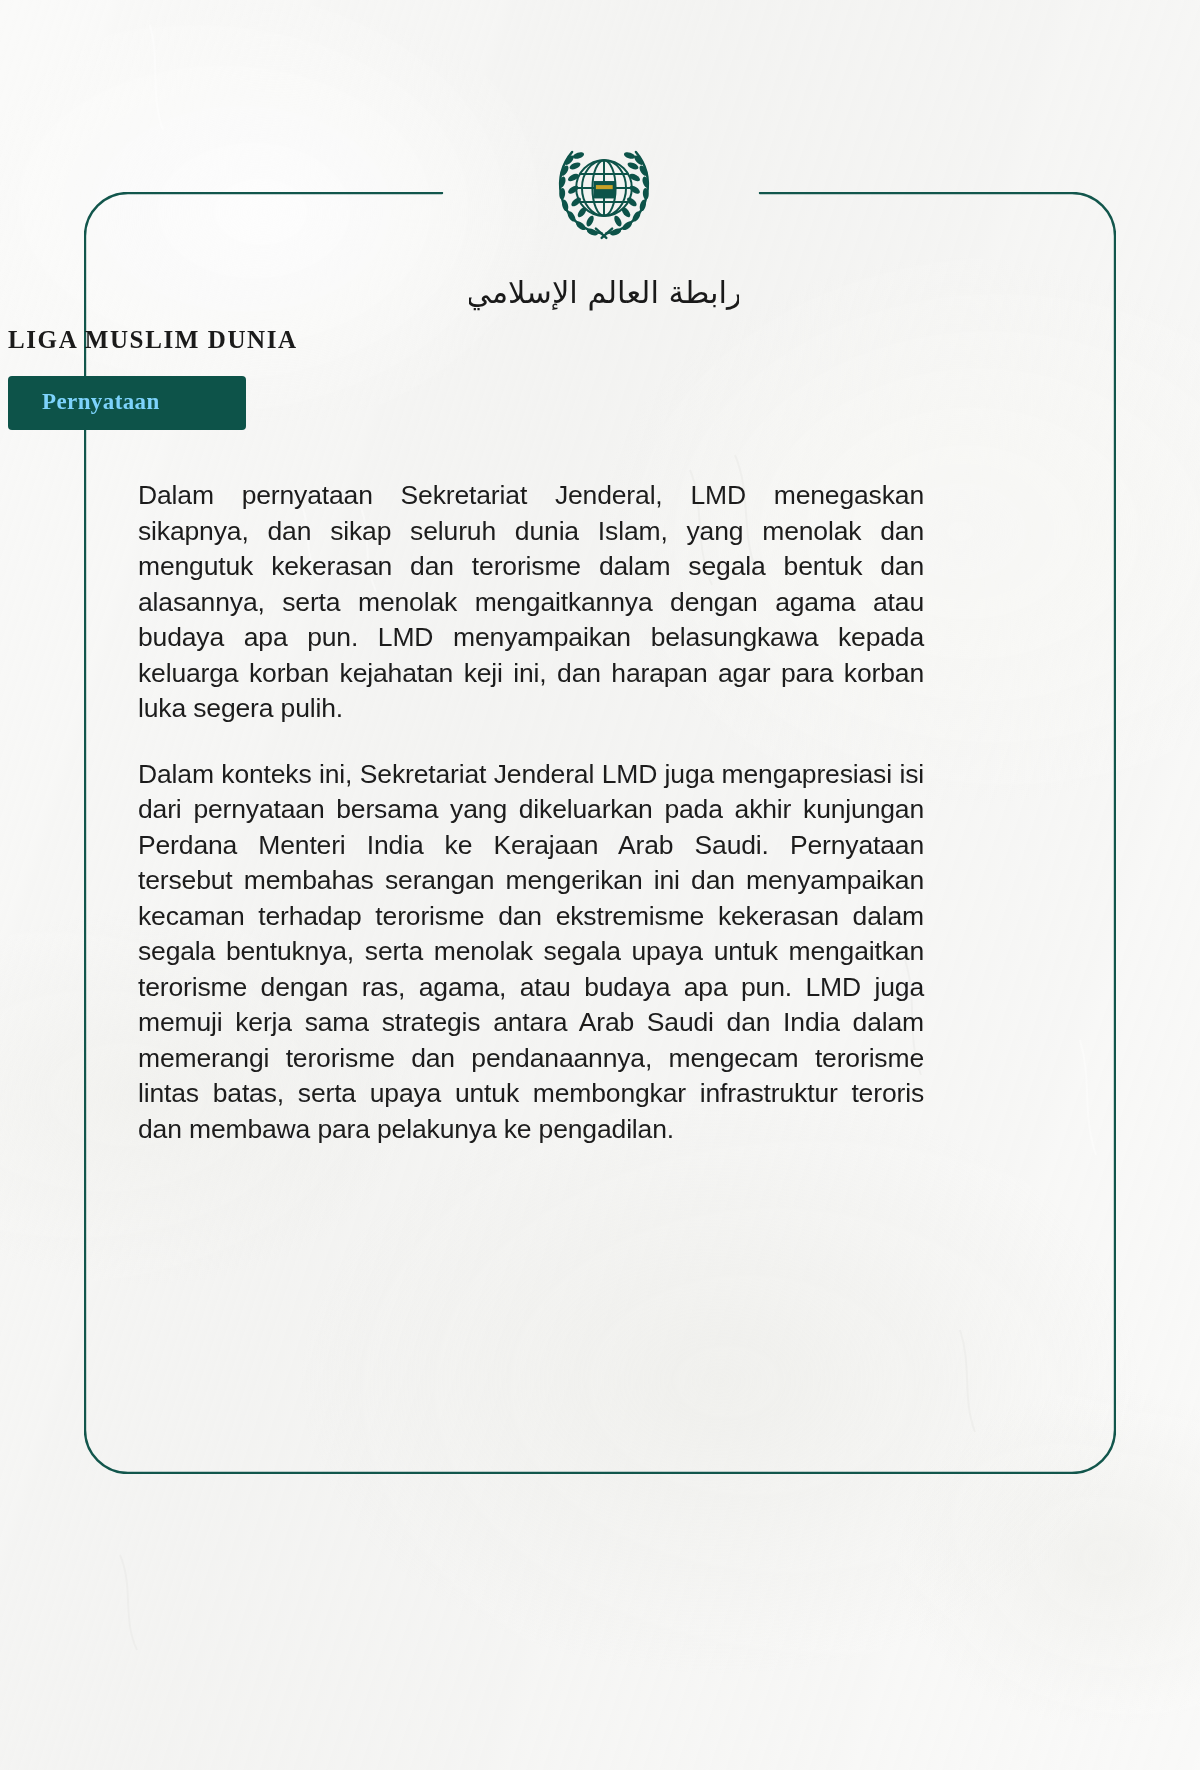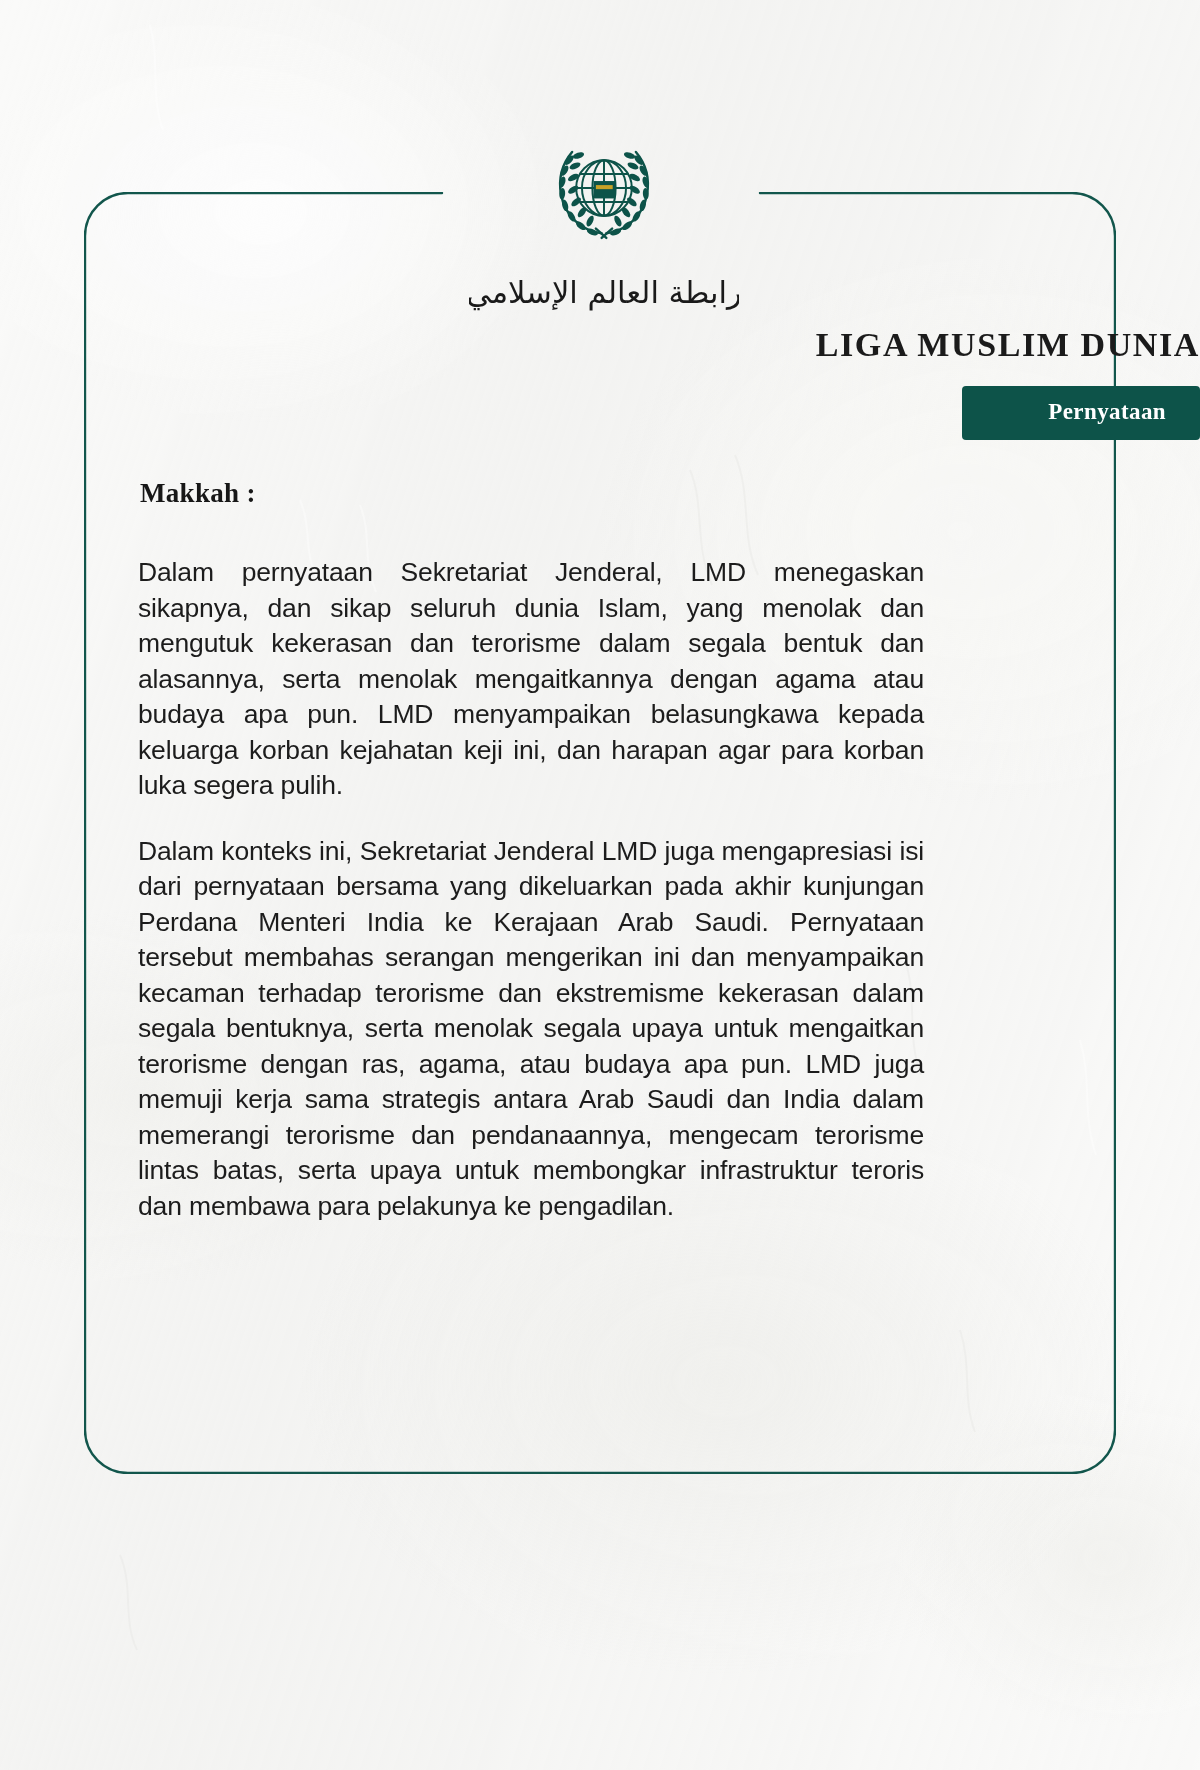--- a/index.html
+++ b/index.html
@@ -56,49 +56,49 @@
     inset: 0;
     z-index: 2;
   }
 
   
   .header {
     position: absolute;
     left: 8px;
     right: 0;
     top: 130px;
-    text-align: right;
+    text-align: left;
   }
   .emblem {
     display: block;
     margin: 0 auto;
     width: 116px;
     height: 116px;
   }
   .arabic-mark {
     display: block;
     margin: 12px auto 0;
     width: 270px;
     height: 64px;
   }
   .org-name {
     margin: 4px 0 0;
     font-family: "Liberation Serif", "DejaVu Serif", serif;
     font-weight: bold;
-    font-size: 34px;
+    font-size: 25px;
     letter-spacing: 1.6px;
     color: #1b1b1b;
   }
   .badge {
     display: inline-block;
     margin-top: 22px;
     min-width: 238px;
     padding: 13px 34px 15px;
     background: #0d5349;
-    color: #ffffff;
+    color: #7dd3fc;
     font-family: "Liberation Serif", "DejaVu Serif", serif;
     font-weight: bold;
     font-size: 23px;
     letter-spacing: .4px;
     border-radius: 4px;
     box-sizing: border-box;
   }
 
   
   .content {
@@ -226,18 +226,17 @@
     <svg class="arabic-mark" viewBox="0 0 540 130" role="img" aria-label="رابطة العالم الإسلامي">
       <text x="270" y="92" text-anchor="middle" font-family="'DejaVu Sans','Liberation Sans',sans-serif" font-size="62" fill="#1a1a1a" direction="rtl">رابطة العالم الإسلامي</text>
     </svg>
 
     <div class="org-name">LIGA MUSLIM DUNIA</div>
 
     <div class="badge">Pernyataan</div>
   </div>
 
   <div class="content">
-    <div class="dateline">Makkah :</div>
     <p class="para">Dalam pernyataan Sekretariat Jenderal, LMD menegaskan sikapnya, dan sikap seluruh dunia Islam, yang menolak dan mengutuk kekerasan dan terorisme dalam segala bentuk dan alasannya, serta menolak mengaitkannya dengan agama atau budaya apa pun. LMD menyampaikan belasungkawa kepada keluarga korban kejahatan keji ini, dan harapan agar para korban luka segera pulih.</p>
     <p class="para">Dalam konteks ini, Sekretariat Jenderal LMD juga mengapresiasi isi dari pernyataan bersama yang dikeluarkan pada akhir kunjungan Perdana Menteri India ke Kerajaan Arab Saudi. Pernyataan tersebut membahas serangan mengerikan ini dan menyampaikan kecaman terhadap terorisme dan ekstremisme kekerasan dalam segala bentuknya, serta menolak segala upaya untuk mengaitkan terorisme dengan ras, agama, atau budaya apa pun. LMD juga memuji kerja sama strategis antara Arab Saudi dan India dalam memerangi terorisme dan pendanaannya, mengecam terorisme lintas batas, serta upaya untuk membongkar infrastruktur teroris dan membawa para pelakunya ke pengadilan.</p>
   </div>
 
 </div>
 
 </body></html>

